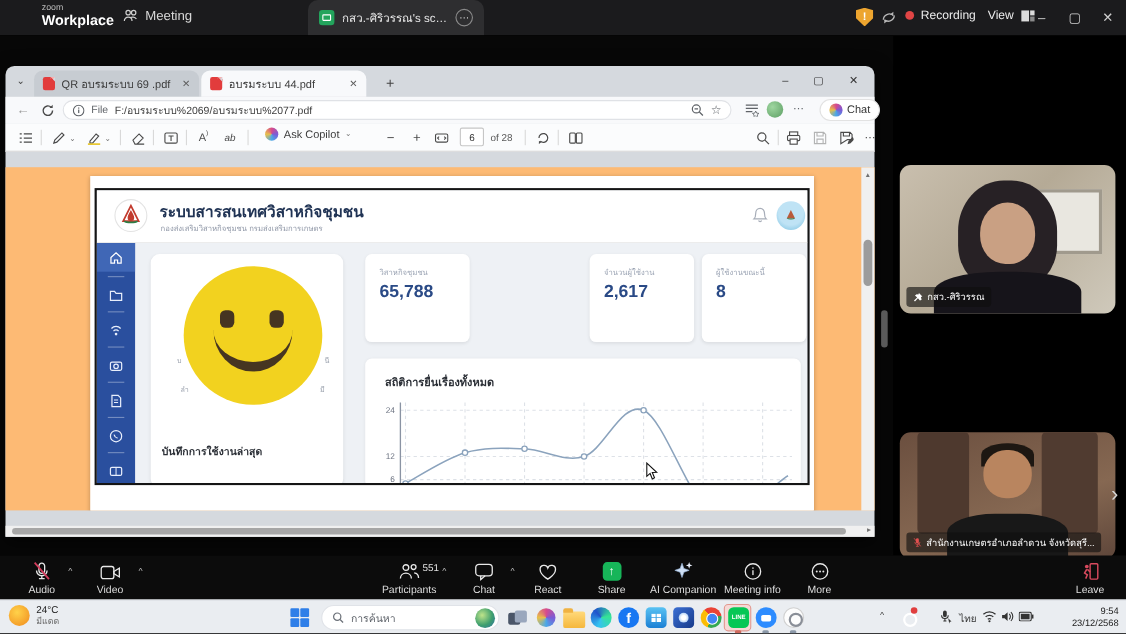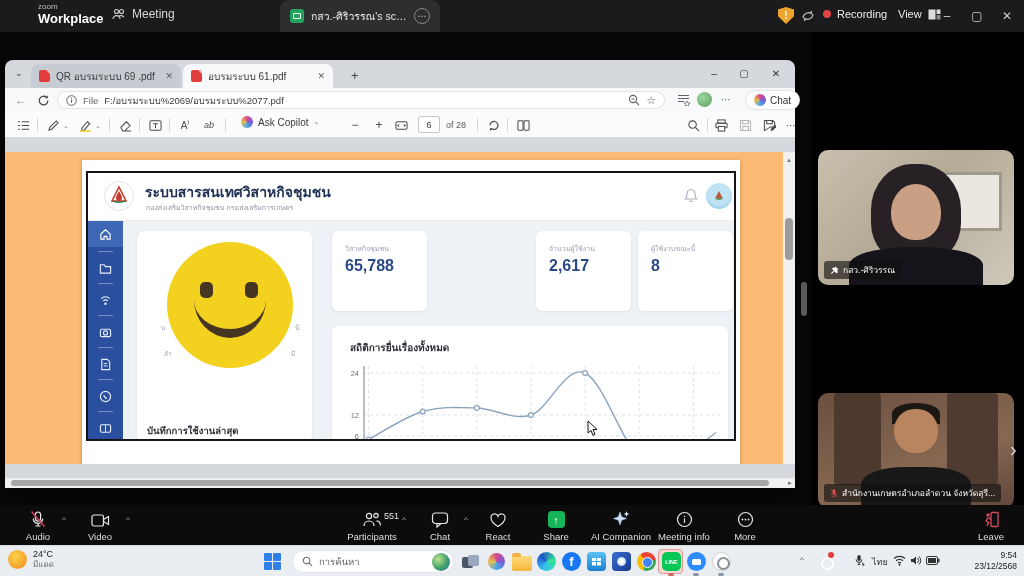--- a/index.html
+++ b/index.html
@@ -82,21 +82,21 @@
   .dsb-it.active{background:#4067b6;}
   .dsb-sep{position:absolute;left:10px;width:15px;height:1px;background:rgba(255,255,255,.35);}
   .dmain{position:absolute;left:35px;top:48px;width:611px;height:222px;background:#eef1f5;}
 
   .pcard{position:absolute;left:49px;top:58px;width:175px;height:212px;background:#fff;border-radius:8px;box-shadow:0 1px 3px rgba(0,0,0,.07);}
   .frag{position:absolute;font-size:6.5px;color:#9aa1ad;}
   .smiley{position:absolute;left:30px;top:11px;width:126px;height:126px;border-radius:50%;background:#f2d21f;}
   .eye{position:absolute;top:40px;width:13px;height:16px;border-radius:5px;background:#463521;}
   .smile{position:absolute;left:27px;top:58px;width:72px;height:38px;border-bottom:9px solid #463521;border-radius:0 0 50% 50%/0 0 100% 100%;}
   .profbtn{position:absolute;left:40px;top:138px;width:107px;height:24px;border:none;border-radius:12px;background:#4cae50;color:#fff;font-size:9px;}
-  .recent{position:absolute;left:10px;top:172px;font-size:9.5px;font-weight:bold;color:#2b2f36;margin-top:20px;}
+  .recent{position:absolute;left:10px;top:172px;font-size:9.5px;font-weight:bold;color:#2b2f36;}
 
   .scard{position:absolute;top:58px;width:95px;height:80px;background:#fff;border-radius:6px;box-shadow:0 1px 3px rgba(0,0,0,.07);padding:13px 0 0 13px;}
   .scard .lb{font-size:7px;color:#99a2b2;line-height:1.35;max-width:74px;}
   .scard .vl{font-size:16px;font-weight:bold;color:#2a4a86;margin-top:4px;}
 
   .ccard{position:absolute;left:244px;top:153px;width:396px;height:117px;background:#fff;border-radius:6px;box-shadow:0 1px 3px rgba(0,0,0,.07);}
   .ctitle{position:absolute;left:18px;top:14px;font-size:10px;font-weight:bold;color:#2b2f36;}
 
   .cursor{position:absolute;left:499px;top:247px;}
 
@@ -219,21 +219,21 @@
 
       <div class="tabstrip">
         <div class="abs" style="left:10px;top:8px;font-size:9px;color:#444">⌄</div>
         <div class="btab inactive" style="left:26px;width:150px">
           <span class="pdficon"></span>
           <span class="ttl">QR อบรมระบบ 69 .pdf</span>
           <span class="x">✕</span>
         </div>
         <div class="btab active" style="left:178px;width:150px">
           <span class="pdficon"></span>
-          <span class="ttl">อบรมระบบ 61.pdf</span>
+          <span class="ttl">อบรมระบบ 44.pdf</span>
           <span class="x">✕</span>
         </div>
         <div class="newtab">+</div>
         <div class="bwc" style="left:696px">–</div>
         <div class="bwc" style="left:726px">▢</div>
         <div class="bwc" style="left:758px">✕</div>
       </div>
 
       <div class="addrbar">
         <span class="navic">←</span>

